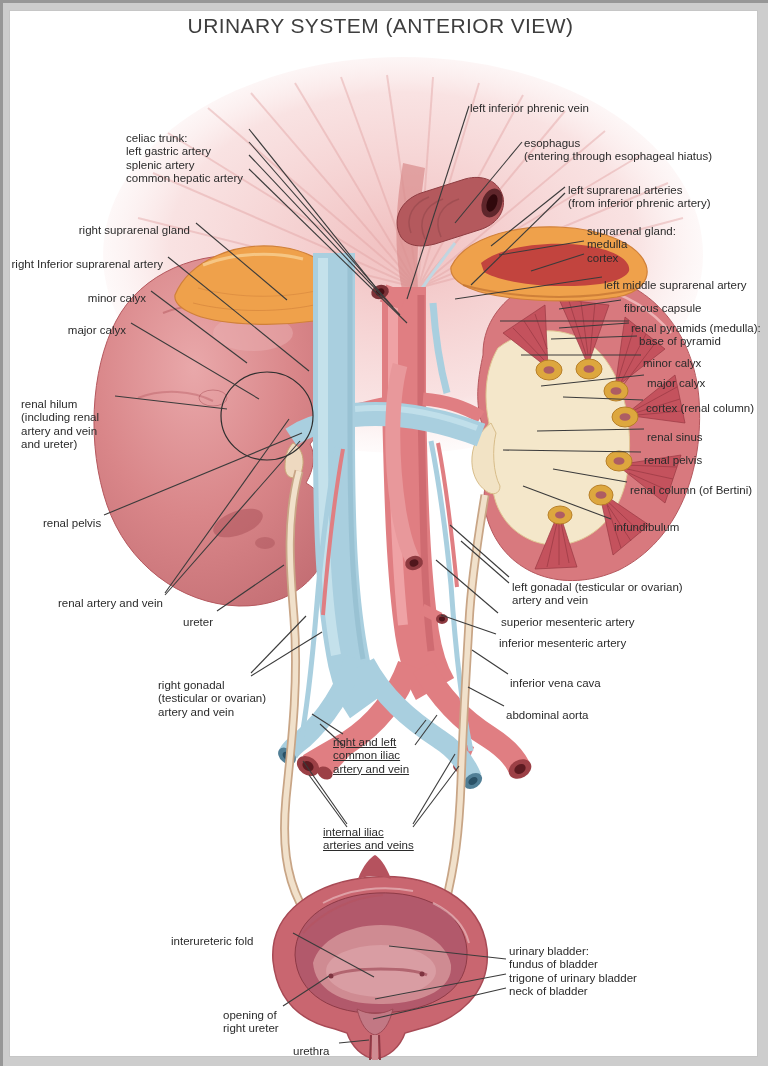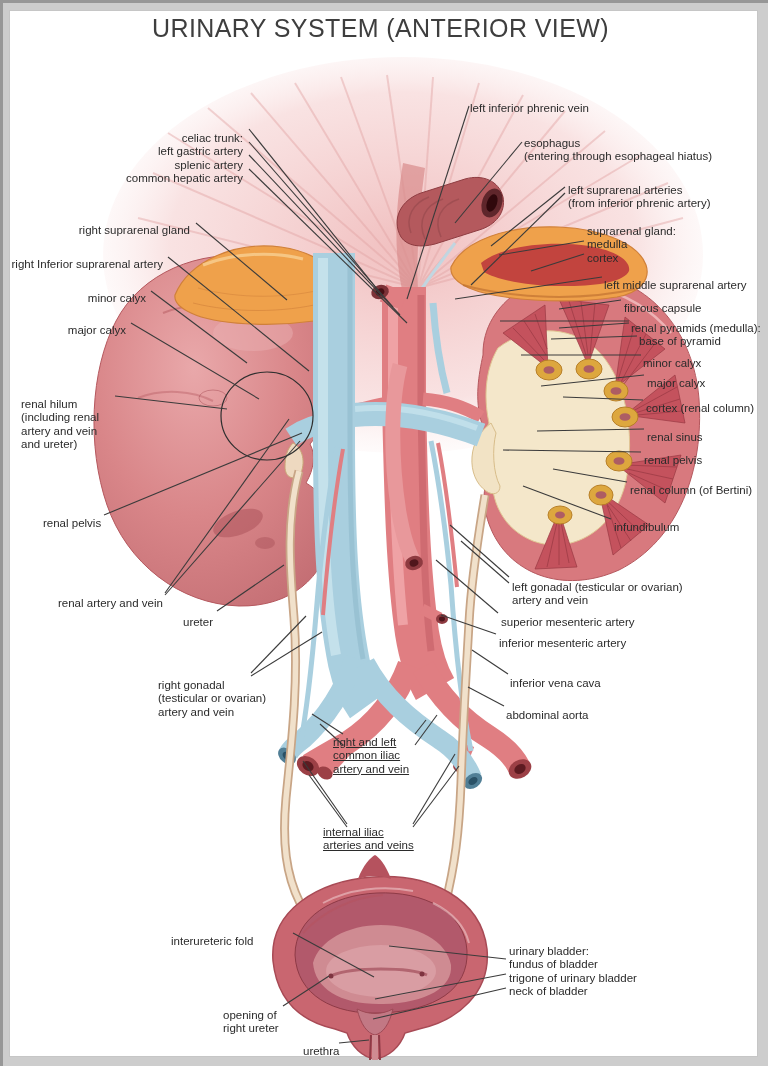--- a/index.html
+++ b/index.html
@@ -2,24 +2,24 @@
 <html><head>
 <meta charset="utf-8">
 <style>
   html,body{margin:0;padding:0;}
   .page{position:relative;width:768px;height:1066px;background:#cdcdcd;overflow:hidden;
         border-top:3px solid #979797;border-left:3px solid #979797;box-sizing:border-box;
         font-family:"Liberation Sans",sans-serif;}
   .paper{position:absolute;left:6px;top:7px;right:10px;bottom:9px;background:#ffffff;
          border:1px solid #c6c6c6;z-index:1;}
   .title{position:absolute;left:0;right:10px;top:11px;text-align:center;z-index:3;
-         font-size:25px;letter-spacing:.4px;color:#3e3e3e;}
+         font-size:21px;letter-spacing:.4px;color:#3e3e3e;}
   .art{position:absolute;left:0;top:0;z-index:2;}
   .lbl{position:absolute;z-index:3;font-size:11.5px;line-height:13.4px;color:#2b2b2b;white-space:nowrap;margin-top:8px;}
-  .ra{text-align:right;}
+  .ra{text-align:left;}
   .ctr{text-align:left;text-decoration:underline;}
   .ind{margin-left:8px;}
 </style>
 </head>
 <body>
 
 <div class="page">
   <div class="paper"></div>
 
   <div class="title">URINARY SYSTEM (ANTERIOR VIEW)</div>
@@ -420,21 +420,21 @@
   <div class="lbl" style="left:503px;top:698px">
     <div>abdominal aorta</div>
   </div>
   <div class="lbl" style="left:168px;top:924px">
     <div>interureteric fold</div>
   </div>
   <div class="lbl" style="left:220px;top:998px">
     <div>opening of</div>
     <div>right ureter</div>
   </div>
-  <div class="lbl" style="left:300px;top:1034px">
+  <div class="lbl" style="left:290px;top:1034px">
     <div>urethra</div>
   </div>
   <div class="lbl" style="left:506px;top:934px">
     <div>urinary bladder:</div>
     <div>fundus of bladder</div>
     <div>trigone of urinary bladder</div>
     <div>neck of bladder</div>
   </div>
 </div>
 

